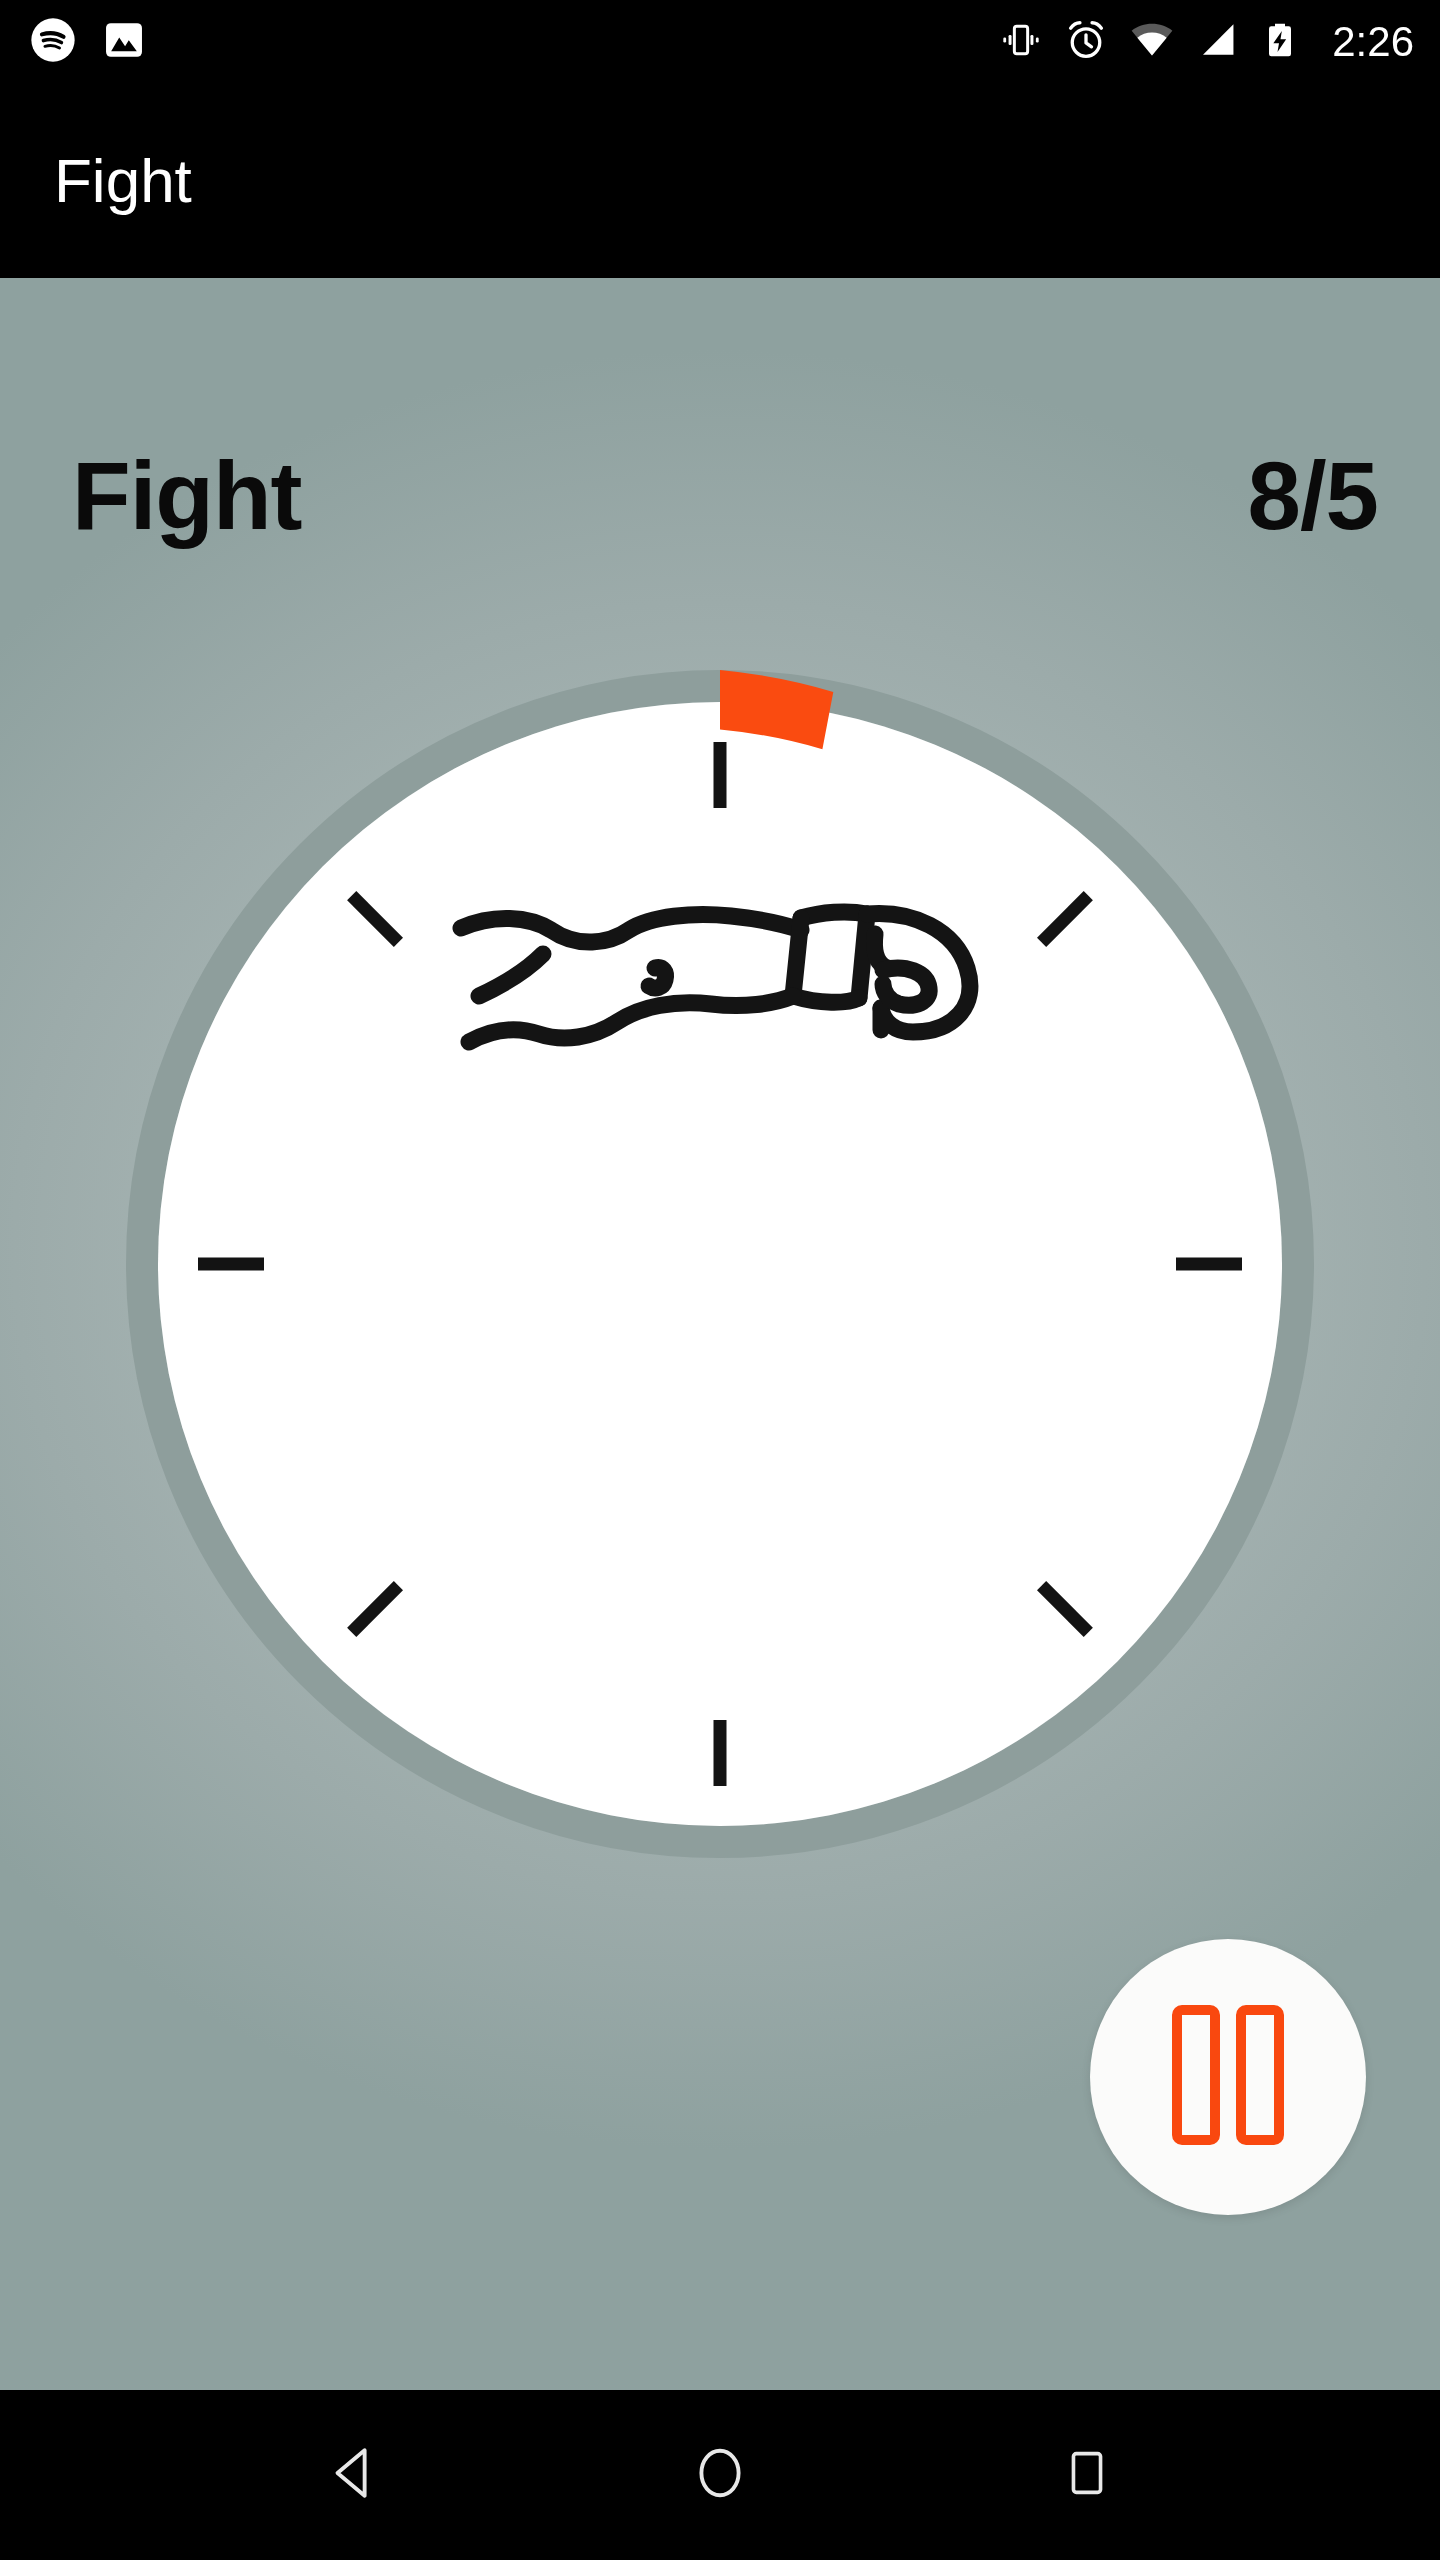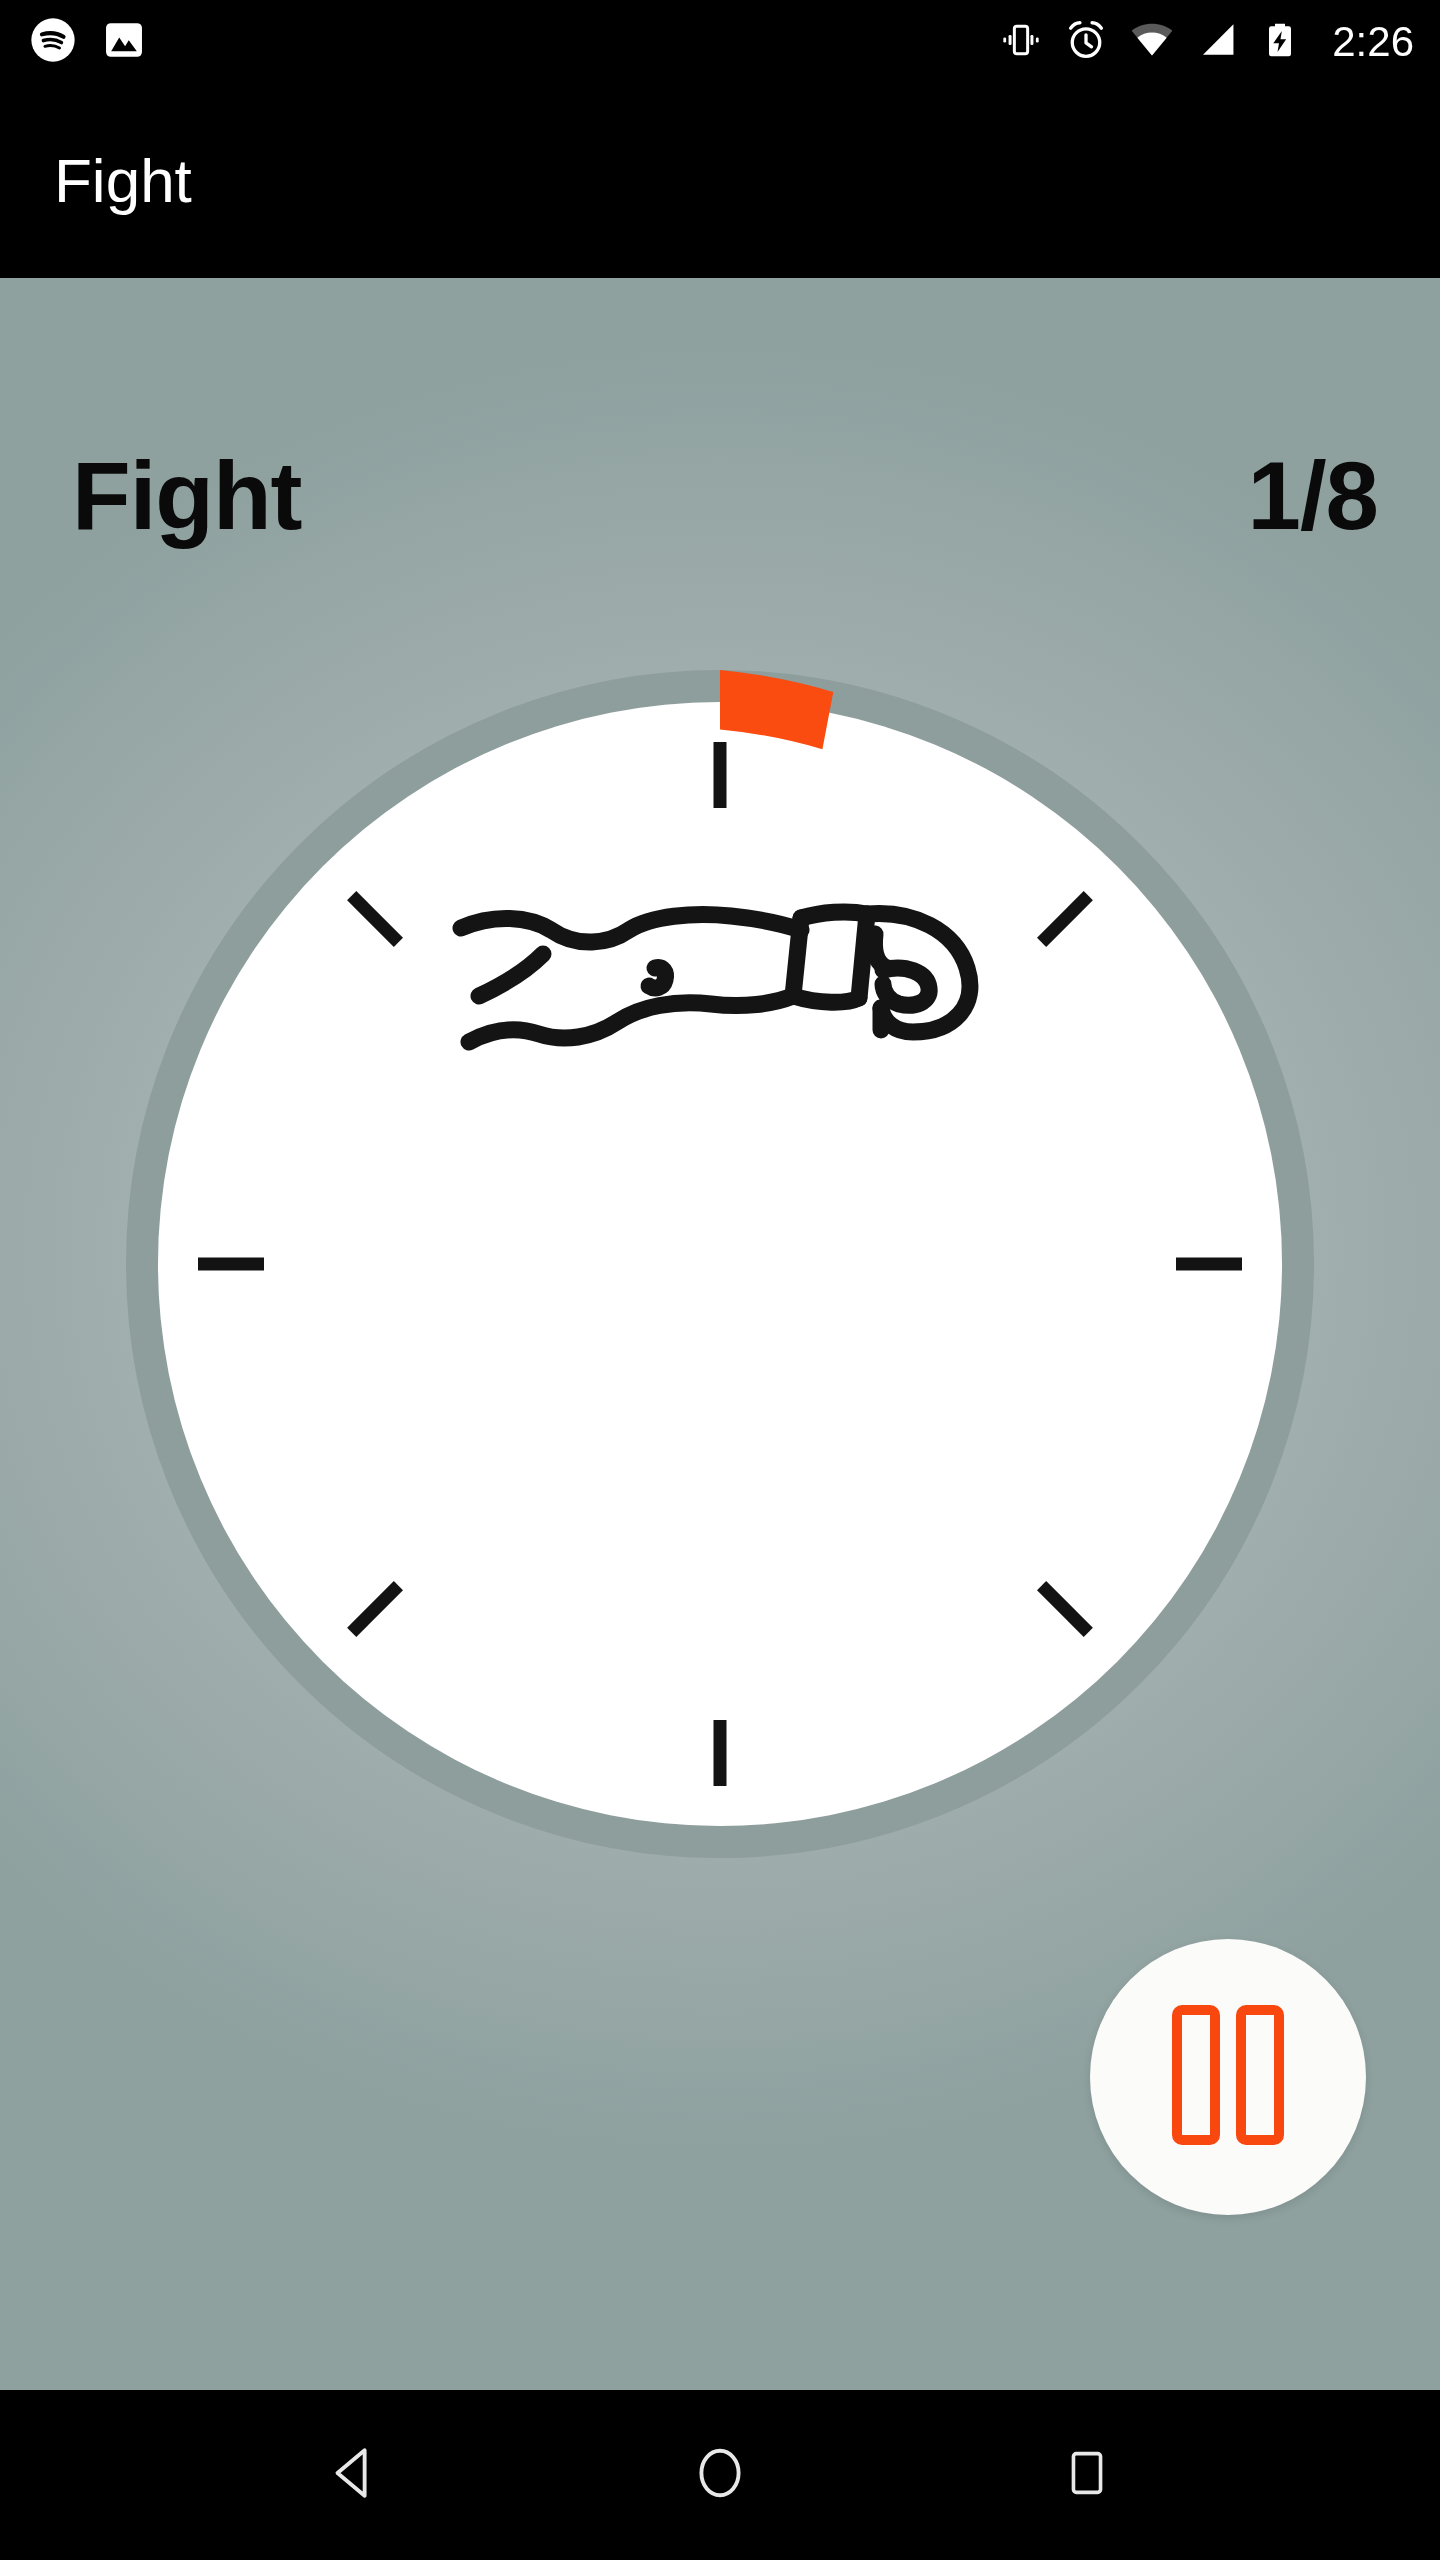--- a/index.html
+++ b/index.html
@@ -247,21 +247,21 @@
   </div>
 
   <div id="app-bar">
     <span id="app-bar-title">Fight</span>
   </div>
 
   <div id="content">
 
     <div id="round-header">
       <span id="phase-label">Fight</span>
-      <span id="round-counter">1/8</span>
+      <span id="round-counter">8/5</span>
     </div>
 
     <div id="clock-wrap">
       <svg id="clock-svg" viewBox="0 0 1214 1214">
 
         <circle cx="607" cy="607" r="578" fill="none" stroke="#8e9e9c" stroke-width="32"></circle>
 
         <circle cx="607" cy="607" r="562" fill="#ffffff"></circle>
 
         <path d="M 607 13 A 594 594 0 0 1 720.3 34.9 L 709.4 92.3 A 536 536 0 0 0 607 72.5 Z" fill="#fa4b10"></path>

